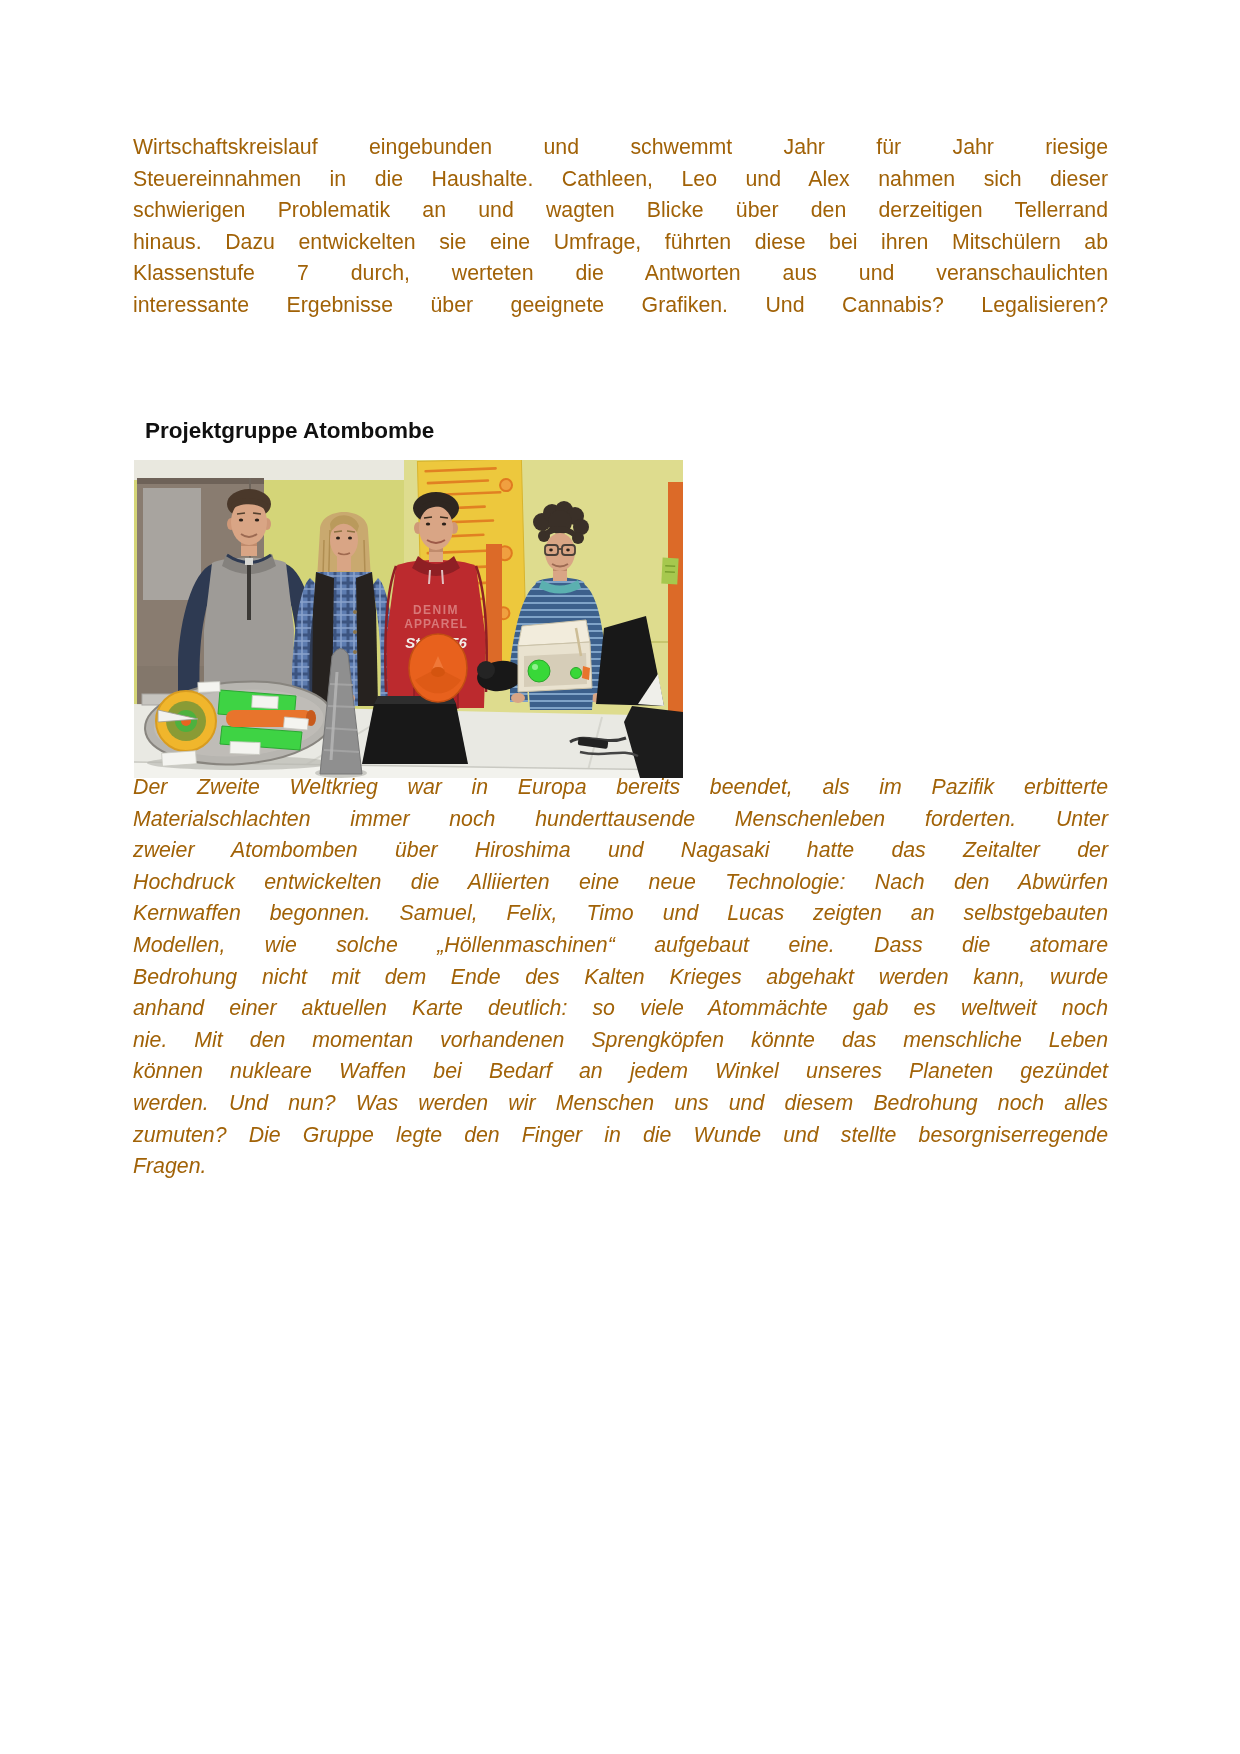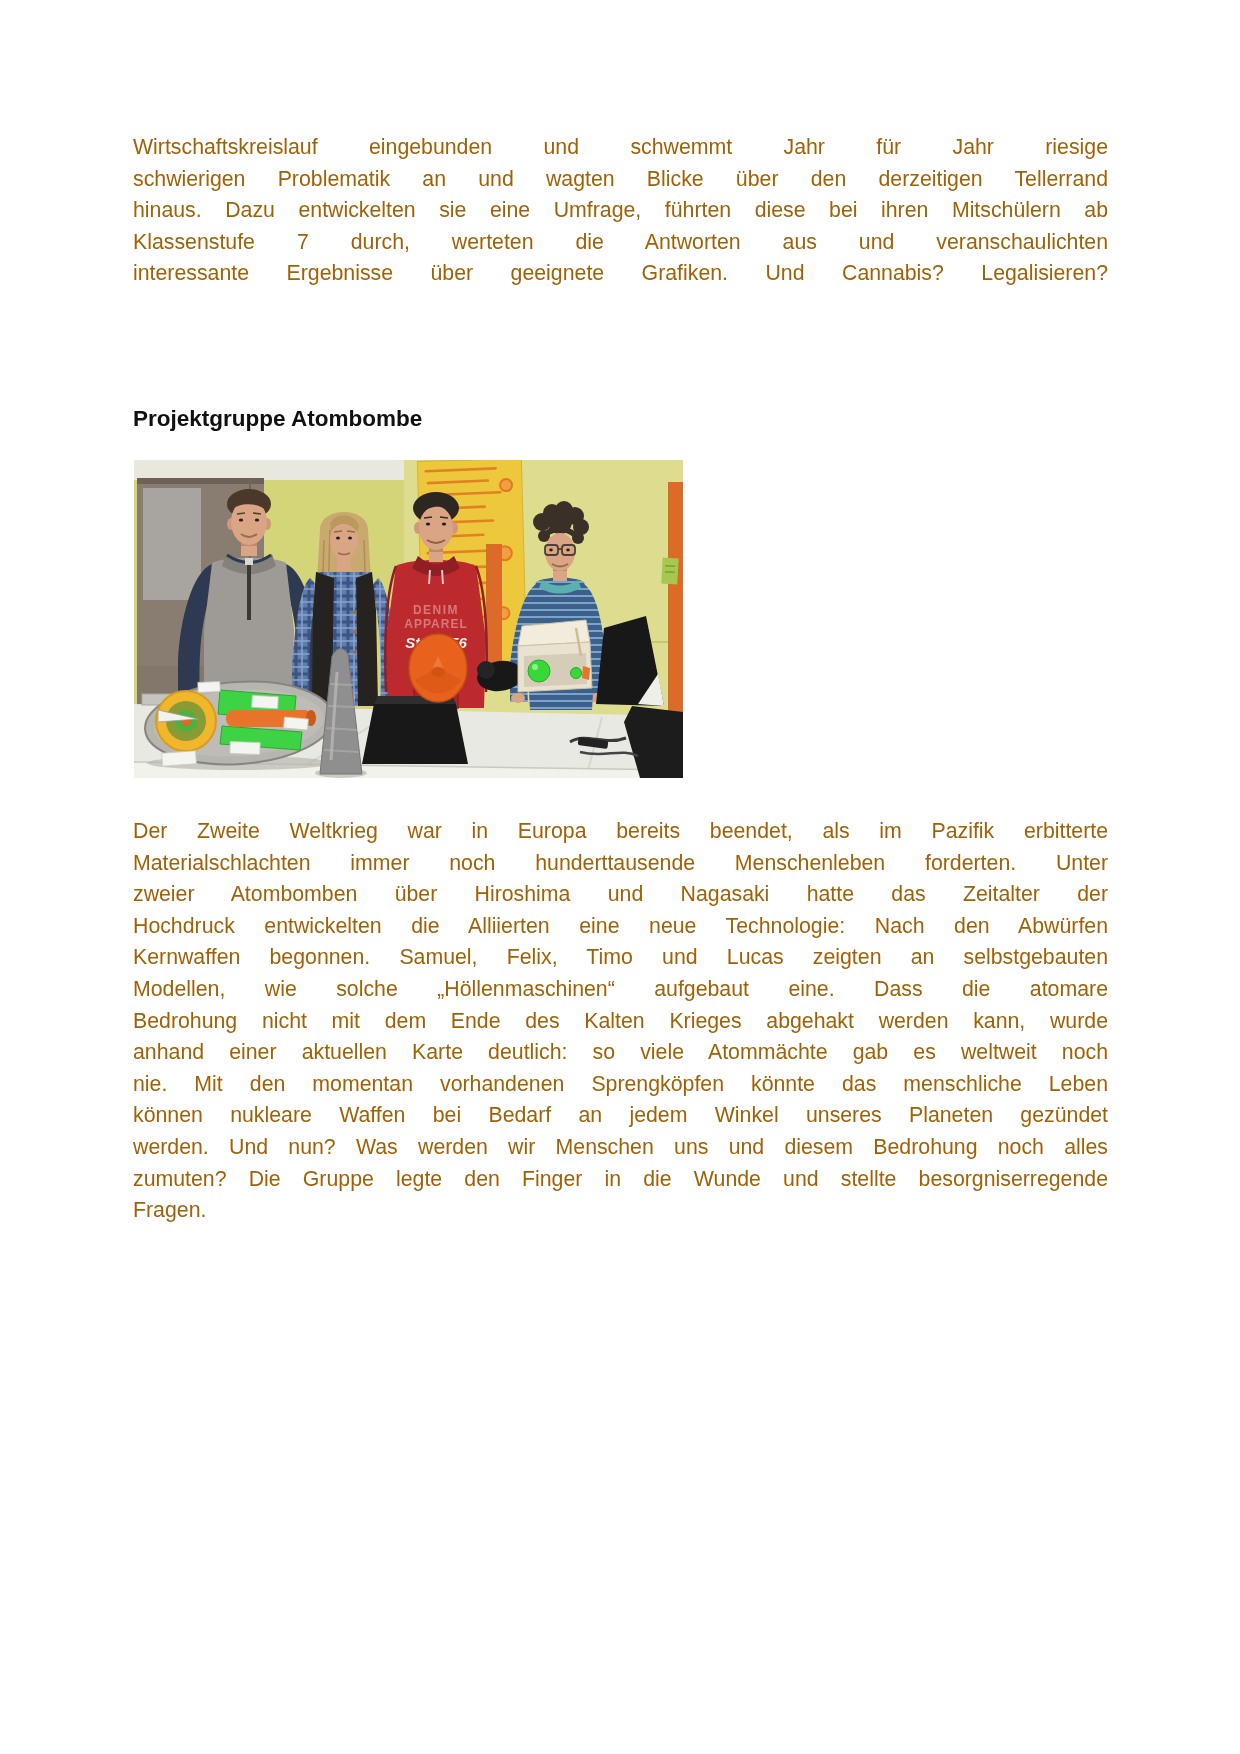--- a/index.html
+++ b/index.html
@@ -4,37 +4,38 @@
 <style>
   html,body { margin:0; padding:0; background:#ffffff; }
   body { width:1240px; height:1754px; font-family:"Liberation Sans", sans-serif; color:#111; }
   .page { position:relative; width:1240px; height:1754px; background:#ffffff; overflow:hidden; }
   .textblock { position:absolute; left:133px; width:975px; font-size:21.3px; line-height:31.6px; color:#a16207; }
   .tline { text-align:justify; text-align-last:justify; white-space:normal; }
   .tline.last { text-align-last:left; }
   #intro-para { top:132px; }
   #section-heading { position:absolute; left:133px; top:406px; font-size:22.5px; font-weight:bold; color:#101010; }
   #group-photo { position:absolute; left:134px; top:460px; width:549px; height:318px; }
-  #body-para { top:816px; }
+  #body-para { top:772px;font-style:italic; }
   svg text { font-family:"Liberation Sans", sans-serif; }
 </style>
 </head>
 <body>
 
 <div class="page">
 
   <div id="intro-para" class="textblock">
       <div class="tline">Wirtschaftskreislauf eingebunden und schwemmt Jahr für Jahr riesige</div>
+      <div class="tline">Steuereinnahmen in die Haushalte. Cathleen, Leo und Alex nahmen sich dieser</div>
       <div class="tline">schwierigen Problematik an und wagten Blicke über den derzeitigen Tellerrand</div>
       <div class="tline">hinaus. Dazu entwickelten sie eine Umfrage, führten diese bei ihren Mitschülern ab</div>
       <div class="tline">Klassenstufe 7 durch, werteten die Antworten aus und veranschaulichten</div>
       <div class="tline">interessante Ergebnisse über geeignete Grafiken. Und Cannabis? Legalisieren?</div>
     </div>
 
-  <h2 id="section-heading" style="margin:0;">Projektgruppe Atombombe</h2>
+  <h2 id="section-heading" style="margin:12px;">Projektgruppe Atombombe</h2>
 
   <figure id="group-photo" style="margin:0;">
     <svg width="549" height="318" viewBox="0 0 549 318">
 
       <g>
         <rect x="0" y="0" width="549" height="318" fill="var(--c-wall,#d4d578)"></rect>
         <rect x="270" y="0" width="279" height="318" fill="var(--c-wall_right,#dedc8e)"></rect>
         <rect x="0" y="0" width="270" height="20" fill="var(--c-strip_top,#e9e8df)"></rect>
         <line x1="390" y1="182" x2="549" y2="182" stroke="#c6c66e" stroke-width="2"></line>
       </g>

